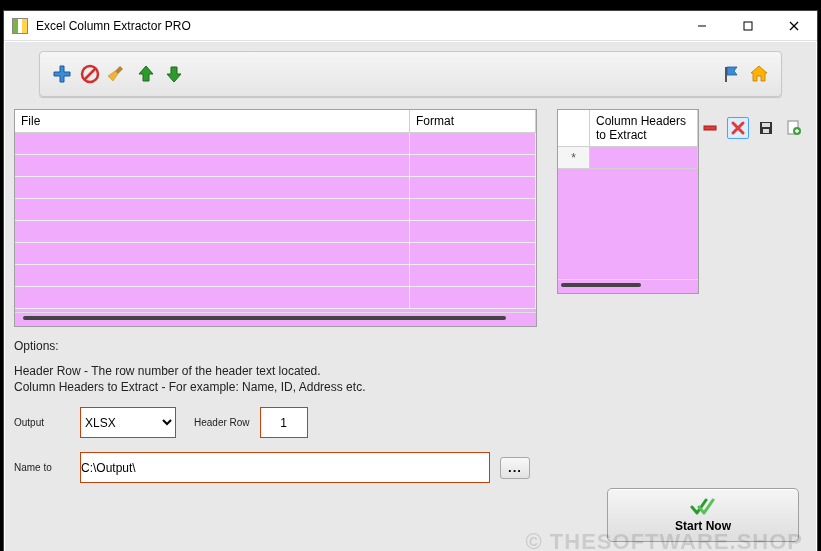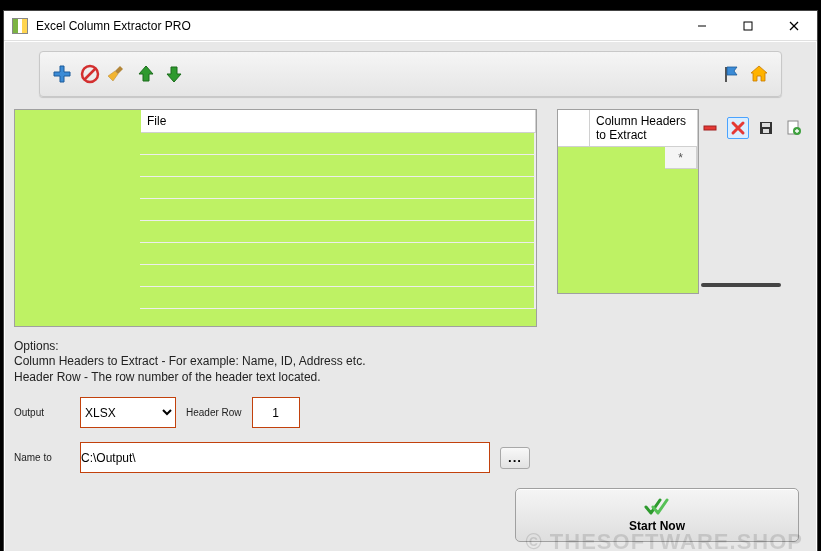--- a/index.html
+++ b/index.html
@@ -7,21 +7,21 @@
 .window { position: absolute; top: 10px; left: 3px; width: 815px; height: 545px; background: #fff; border: 1px solid #444; display: flex; flex-direction: column; }
 .titlebar { height: 30px; background: #fff; display: flex; align-items: center; border-bottom: 1px solid #e0e0e0; }
 .titlebar .app-icon { width: 16px; height: 16px; margin: 0 8px; background: linear-gradient(90deg,#7cb342 33%,#fff 33%,#fff 66%,#ffd54f 66%); border: 1px solid #888; }
 .titlebar .title { flex: 1; font-size: 12px; color: #000; }
 .win-btn { width: 46px; height: 30px; display: flex; align-items: center; justify-content: center; font-size: 12px; color: #000; }
 .client { flex: 1; background: #e8e8e8; padding: 9px 9px 3px 9px; border: 1px solid #fff; display: flex; flex-direction: column; }
 .toolbar { height: 46px; background: linear-gradient(#f5f5f5,#e5e5e5); border: 1px solid #c8c8c8; border-radius: 4px; display: flex; align-items: center; padding: 0 8px; margin: 0 25px 12px 25px; box-shadow: 0 1px 1px rgba(0,0,0,.15); }
 .tb-btn { width: 28px; height: 28px; display: flex; align-items: center; justify-content: center; border-radius: 3px; }
 .tb-spacer { flex: 1; }
 .main-row { display: flex; gap: 20px; margin-bottom: 8px; }
-.grid-wrap { border: 1px solid #a0a0a0; background: #bef264; position: relative; align-items: flex-end; }
+.grid-wrap { border: 1px solid #a0a0a0; background: #f0abfc; position: relative; }
 .grid-head { display: flex; background: #fff; border-bottom: 1px solid #d0d0d0; }
 .grid-head .gh { padding: 4px 6px; border-right: 1px solid #d0d0d0; font-size: 12px; }
 .grid-body { overflow: hidden; }
 .grid-row { display: flex; height: 22px; border-bottom: 1px solid #ededed; }
 .grid-row .gc { border-right: 1px solid #ededed; }
 .file-grid { flex: 1; height: 218px; display: flex; flex-direction: column; }
 .file-grid .gh-file { width: 395px; }
 .file-grid .gh-fmt { flex: 1; }
 .file-grid .grid-body { flex: 1; }
 .file-grid .bottom-scroll { height: 14px; border-top: 1px solid #e0e0e0; position: relative; }
@@ -32,30 +32,30 @@
 .headers-grid .gh-col { flex: 1; }
 .headers-grid .hrow { display: flex; border-bottom: 1px solid #d0d0d0; height: 22px; }
 .headers-grid .hrow .sel { width: 32px; border-right: 1px solid #d0d0d0; text-align: center; line-height: 22px; color: #555; background: #f5f5f5; }
 .headers-grid .hrow .val { flex: 1; border-right: 1px solid #d0d0d0; }
 .headers-grid .bottom-scroll { height: 14px; border-top: 1px solid #e0e0e0; position: relative; }
 .headers-grid .bottom-scroll::before { content: ""; position: absolute; left: 3px; width: 80px; top: 3px; height: 4px; background: #444; border-radius: 2px; }
 .headers-actions { display: flex; justify-content: flex-end; gap: 6px; margin-top: 8px; padding-right: 2px; }
 .ico-btn { width: 22px; height: 22px; display: flex; align-items: center; justify-content: center; border: 1px solid transparent; border-radius: 2px; }
 .ico-btn.selected { border: 1px solid #4aa3ff; background: #dbeeff; }
 .options { margin-top: 4px; font-size: 12px; color: #222; }
-.options .heading { }
+.options .heading { margin-bottom: 10px; }
 .options p { line-height: 1.35; }
 .opt-row { display: flex; align-items: center; gap: 10px; margin-top: 12px; }
 .lbl { font-size: 10px; min-width: 56px; }
 select, input[type=text] { font: inherit; border: 1px solid #c2410c; background: #fff; padding: 2px 0; height: 31px; }
 .small-num { width: 48px; text-align: center; }
 .saveto-row { display: flex; align-items: center; gap: 10px; margin-top: 14px; }
 .saveto-row input { flex: 0 0 410px; }
 .browse-btn { width: 30px; height: 22px; background: linear-gradient(#f8f8f8,#e2e2e2); border: 1px solid #a8a8a8; border-radius: 3px; font-weight: bold; letter-spacing: 1px; }
-.start-btn { position: absolute; right: 18px; bottom: 12px; width: 284px; height: 54px; background: linear-gradient(#f5f5f5,#dedede); border: 1px solid #a0a0a0; border-radius: 5px; display: flex; flex-direction: column; align-items: center; justify-content: center; gap: 2px; box-shadow: inset 0 1px 0 #fff; }
+.start-btn { position: absolute; right: 18px; bottom: 12px; width: 192px; height: 54px; background: linear-gradient(#f5f5f5,#dedede); border: 1px solid #a0a0a0; border-radius: 5px; display: flex; flex-direction: column; align-items: center; justify-content: center; gap: 2px; box-shadow: inset 0 1px 0 #fff; }
 .start-btn .lbl2 { font-weight: bold; font-size: 12px; }
 .watermark { position: absolute; right: 18px; bottom: -4px; font-size: 22px; font-weight: 700; letter-spacing: 1px; color: rgba(0,0,0,.12); pointer-events: none; }
 svg { display: block; }
 </style>
 </head>
 <body>
 
 <div class="window">
   <div class="titlebar">
     <div class="app-icon"></div>
@@ -119,20 +119,21 @@
         <svg width="20" height="20">
             <path d="M10 2l8 7h-2v8h-4v-5h-4v5h-4v-8h-2z" fill="#ffb300" stroke="#c77800" stroke-width="0.8"></path>
           </svg>
       </div>
     </div>
 
     <div class="main-row">
       <div class="grid-wrap file-grid">
         <div class="grid-head">
           <div class="gh gh-file">File</div>
+          <div class="gh gh-fmt">Format</div>
         </div>
         <div class="grid-body">
           <div class="grid-row">
               <div class="gc gh-file"></div>
               <div class="gc gh-fmt"></div>
             </div>
           <div class="grid-row">
               <div class="gc gh-file"></div>
               <div class="gc gh-fmt"></div>
             </div>
@@ -203,29 +204,29 @@
                 <circle cx="11" cy="11" r="4" fill="#3fa13f"></circle>
                 <path d="M11 9v4M9 11h4" stroke="#fff" stroke-width="1.3"></path>
               </svg>
           </div>
         </div>
       </div>
     </div>
 
     <div class="options">
       <div class="heading">Options:</div>
+      <p>Header Row - The row number of the header text located.</p>
       <p>Column Headers to Extract - For example: Name, ID, Address etc.</p>
-      <p>Header Row - The row number of the header text located.</p>
 
       <div class="opt-row">
         <span class="lbl">Output</span>
         <select style="width:96px">
           <option>XLSX</option>
         </select>
-        <span class="lbl" style="min-width:auto;">Header Row</span>
+        <span class="lbl" style="min-width:auto;margin-left:8px">Header Row</span>
         <input type="text" class="small-num" value="1" style="">
       </div>
 
       <div class="saveto-row">
         <span class="lbl">Name to</span>
         <input type="text" value="C:\Output\" style="">
         <button class="browse-btn">...</button>
       </div>
     </div>
 

